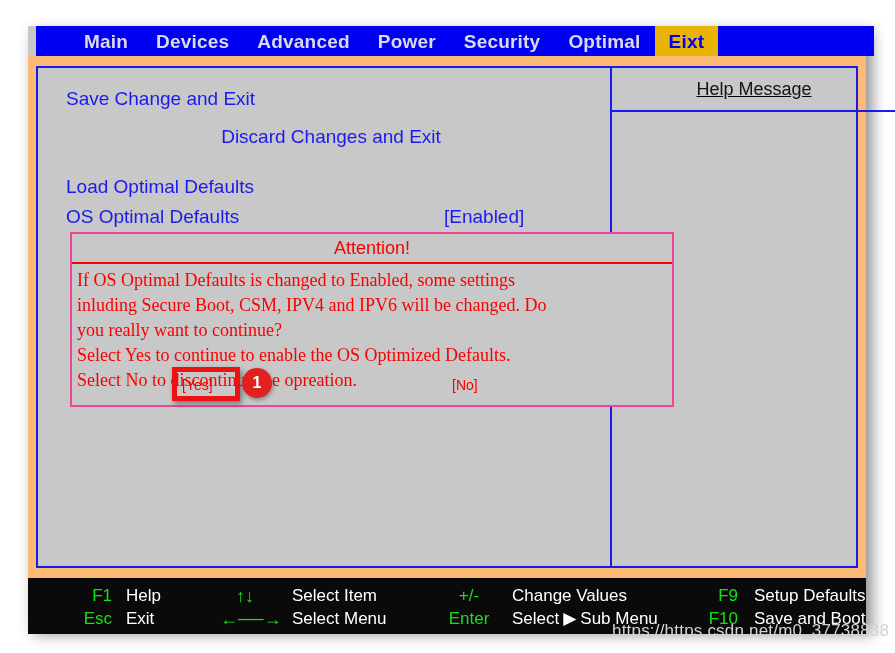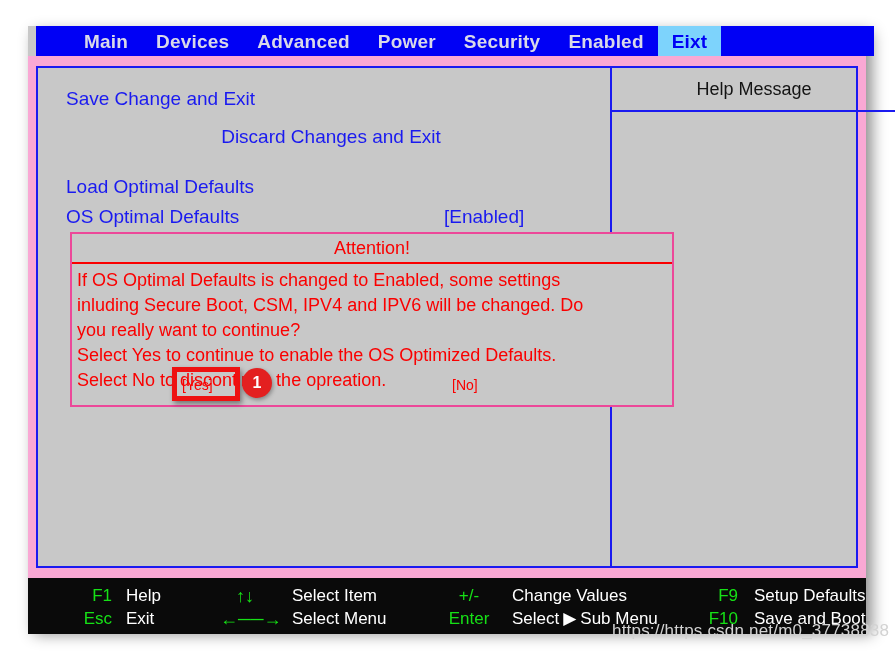--- a/index.html
+++ b/index.html
@@ -48,36 +48,36 @@
     font-size: 19px;
     font-weight: bold;
     color: #d9d9e8;
     letter-spacing: 0.2px;
     line-height: 1;
     white-space: nowrap;
     cursor: default;
   }
   .menu-tab.first { margin-left: 34px; }
   .menu-tab.active {
-    background: #7dd3fc;
+    background: #eab308;
     color: #0000f5;
   }
   #menu-tail {
     flex: 1 1 auto;
     background: #0000f5;
   }
 
   
   #bios-body {
     position: absolute;
     left: 0;
     top: 30px;
     width: 838px;
     height: 572px;
-    background: #f9a8d4;
+    background: #fdba74;
   }
 
   
   #main-panel {
     position: absolute;
     left: 8px;
     top: 10px;
     width: 822px;
     height: 502px;
     border: 2px solid #1a1af0;
@@ -100,20 +100,21 @@
     position: absolute;
     left: 574px;
     top: 0px;
     width: 284px;
     height: 44px;
     box-sizing: border-box;
     border-bottom: 2px solid #1a1af0;
     display: flex;
     align-items: center;
     justify-content: center;
+    text-decoration: underline;
   }
   #help-header-title {
     font-size: 18px;
     color: #141414;
     line-height: 1;
   }
   #help-body {
     position: absolute;
     left: 574px;
     top: 46px;
@@ -171,20 +172,21 @@
     line-height: 1;
   }
   #attention-body {
     padding: 4px 5px 0 5px;
   }
   .attention-line {
     font-size: 18px;
     color: #fa0000;
     line-height: 25px;
     white-space: nowrap;
+    font-family: Liberation Serif, serif;
   }
   #attention-buttons {
     position: absolute;
     left: 0;
     bottom: 6px;
     width: 100%;
     height: 28px;
   }
   .attention-btn {
     position: absolute;
@@ -287,21 +289,21 @@
 <body>
 
 <div id="bios-window">
 
   <div id="menu-bar">
     <div class="menu-tab first">Main</div>
     <div class="menu-tab">Devices</div>
     <div class="menu-tab">Advanced</div>
     <div class="menu-tab">Power</div>
     <div class="menu-tab">Security</div>
-    <div class="menu-tab">Enabled</div>
+    <div class="menu-tab">Optimal</div>
     <div class="menu-tab active">Eixt</div>
     <div id="menu-tail"></div>
   </div>
 
   <div id="bios-body">
 
     <div id="main-panel">
 
       <div id="settings-list">
 

